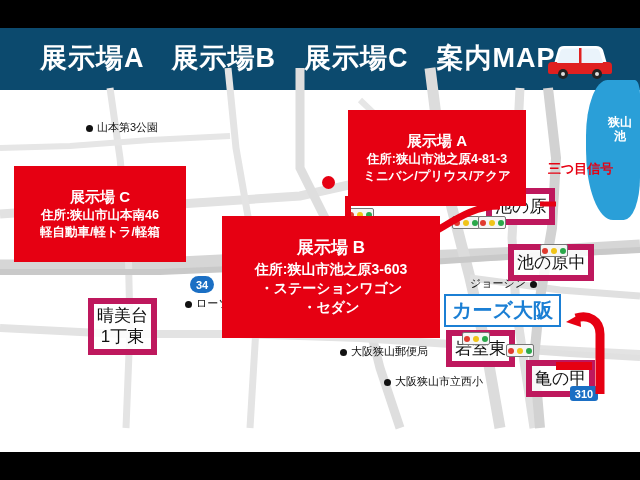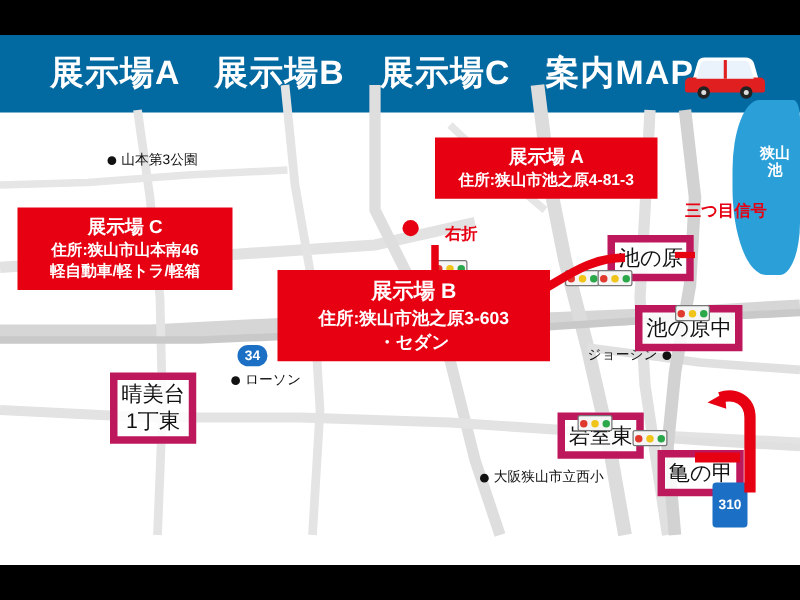--- a/index.html
+++ b/index.html
@@ -4,21 +4,21 @@
 <style>
   html,body{margin:0;padding:0;background:#000;}
   #stage{position:relative;width:640px;height:480px;background:#000;overflow:hidden;
          font-family:"Liberation Sans","DejaVu Sans",sans-serif;}
   #map{position:absolute;left:0;top:28px;width:640px;height:424px;background:#ffffff;overflow:hidden;}
   .bar{position:absolute;left:0;width:640px;height:28px;background:#000;}
   .bar.top{top:0;}
   .bar.bottom{top:452px;height:28px;}
 
   
-  .header{position:absolute;left:0;top:0;width:640px;height:62px;background:#0369a1;}
+  .header{position:absolute;left:0;top:0;width:640px;height:62px;background:#0c4a6e;}
   .header .htitle{position:absolute;left:40px;top:12px;color:#fff;font-size:27px;font-weight:bold;
         letter-spacing:1px;white-space:nowrap;}
   .carlogo{position:absolute;right:28px;top:8px;width:64px;height:44px;}
 
   
   .lake{position:absolute;right:0;top:52px;width:54px;height:140px;background:#2a9fd8;
         border-radius:40% 10% 30% 50%;}
   .lakelabel{position:absolute;right:8px;top:88px;color:#fff;font-size:12px;font-weight:bold;
         line-height:1.15;text-align:center;}
 
@@ -27,21 +27,21 @@
         margin-right:4px;vertical-align:middle;}
   .poi .dot.after{margin-left:4px;margin-right:0;}
 
   
   .shield{position:absolute;background:#1b6fc4;color:#fff;border-radius:50%;
         font-size:11px;font-weight:bold;display:flex;align-items:center;justify-content:center;}
   .shield.sq{border-radius:3px;}
 
   
   .box{position:absolute;background:#e60012;color:#fff;text-align:center;font-weight:bold;
-       line-height:1.35;padding:6px 10px;box-sizing:border-box;}
+       line-height:1.35;padding:21px 10px;box-sizing:border-box;}
   .box .b-title{font-size:15px;}
   .box .b-line{font-size:12.5px;}
   .box.big .b-title{font-size:17px;}
   .box.big .b-line{font-size:14px;}
 
   
   .signal{position:absolute;width:26px;height:11px;background:#f5f5f5;border:1px solid #777;
      border-radius:2px;display:flex;align-items:center;justify-content:space-around;}
   .signal i{width:6px;height:6px;border-radius:50%;display:block;}
   .signal i.r{background:#e03a2f;} .signal i.y{background:#f0c419;} .signal i.g{background:#2aa84a;}
@@ -103,20 +103,23 @@
       <path d="M0 244 L160 244 L300 238 L430 234 L520 228 L640 222" stroke="#c9c9c9" stroke-width="6" fill="none"></path>
       <path d="M540 400 L534 330 L540 270 L552 200 L556 130 L548 60" stroke="#d2d2d2" stroke-width="10" fill="none"></path>
     </svg>
 
     <div class="poi" style="left:86px;top:92px;">
       <span class="dot"></span><span>山本第3公園</span>
     </div>
     <div class="poi" style="left:185px;top:268px;">
       <span class="dot"></span><span>ローソン</span>
     </div>
+    <div class="poi" style="left:340px;top:316px;">
+      <span class="dot"></span><span>大阪狭山郵便局</span>
+    </div>
     <div class="poi" style="left:384px;top:346px;">
       <span class="dot"></span><span>大阪狭山市立西小</span>
     </div>
     <div class="poi" style="left:470px;top:248px;">
       <span>ジョーシン</span><span class="dot after"></span>
     </div>
 
     <div class="lbl" style="left:88px;top:270px;text-align:center;line-height:1.25;">晴美台<br>1丁東</div>
 
     <div class="lbl" style="left:486px;top:160px;">池の原</div>
@@ -154,56 +157,59 @@
         <i class="y"></i>
         <i class="g"></i>
     </div>
     <div class="signal" style="left:506px;top:316px;">
       <i class="r"></i>
         <i class="y"></i>
         <i class="g"></i>
     </div>
 
     <div class="shield" style="left:190px;top:248px;width:24px;height:17px;border-radius:9px;">34</div>
-    <div class="shield sq" style="left:570px;top:358px;width:28px;height:36px;">310</div>
+    <div class="shield sq" style="left:570px;top:358px;width:28px;height:15px;">310</div>
 
     <svg width="640" height="424">
 
       <path d="M348 168 L348 196" stroke="#e60012" stroke-width="6" fill="none"></path>
       <path d="M348 208 l-7 -12 l14 0 z" fill="#e60012"></path>
 
       <path d="M500 178 C470 178 450 196 430 206" stroke="#e60012" stroke-width="7" fill="none"></path>
       <path d="M418 212 l14 -9 l2 12 z" fill="#e60012"></path>
 
       <path d="M600 366 L600 306 C600 292 588 286 576 290" stroke="#e60012" stroke-width="9" fill="none"></path>
       <path d="M566 294 l14 -8 l1 13 z" fill="#e60012"></path>
 
       <path d="M556 338 L592 338" stroke="#e60012" stroke-width="8" fill="none"></path>
 
       <path d="M556 176 L540 176" stroke="#e60012" stroke-width="5" fill="none"></path>
     </svg>
 
     <div class="redtext" style="left:356px;top:150px;">右折</div>
     <div class="redtext" style="left:548px;top:132px;">三つ目信号</div>
 
+    <div class="dealer" style="left:444px;top:266px;">カーズ大阪</div>
 
     <div class="box" style="left:348px;top:82px;width:178px;">
       <div class="b-title">展示場 A</div>
       <div class="b-line">住所:狭山市池之原4-81-3</div>
+      <div class="b-line">ミニバン/プリウス/アクア</div>
     </div>
 
     <div class="box" style="left:14px;top:138px;width:172px;">
       <div class="b-title">展示場 C</div>
       <div class="b-line">住所:狭山市山本南46</div>
       <div class="b-line">軽自動車/軽トラ/軽箱</div>
     </div>
 
     <div class="box big" style="left:222px;top:188px;width:218px;">
       <div class="b-title">展示場 B</div>
       <div class="b-line">住所:狭山市池之原3-603</div>
+      <div class="b-line">・ステーションワゴン</div>
       <div class="b-line">・セダン</div>
     </div>
 
     <div style="position:absolute;left:322px;top:148px;width:13px;height:13px;background:#e60012;border-radius:50%;"></div>
 
 
   </div>
 </div>
 
 </body></html>

